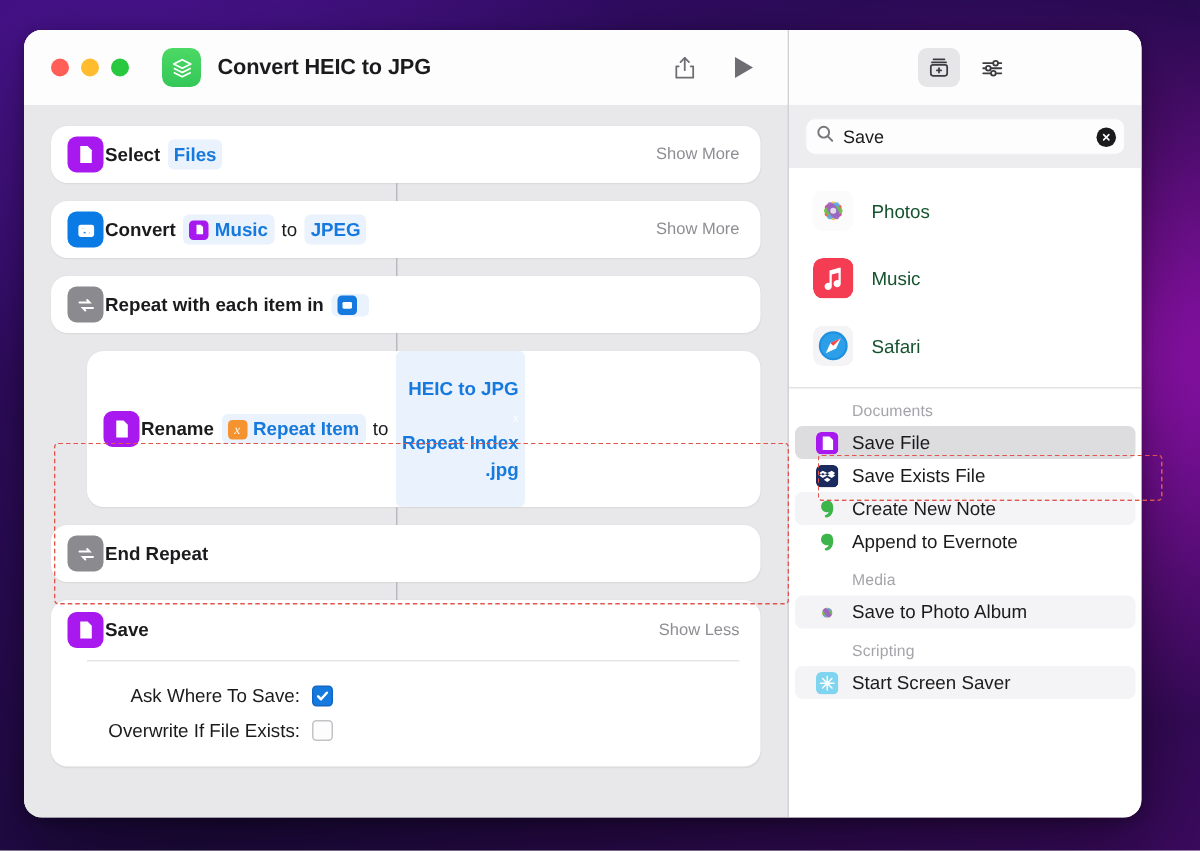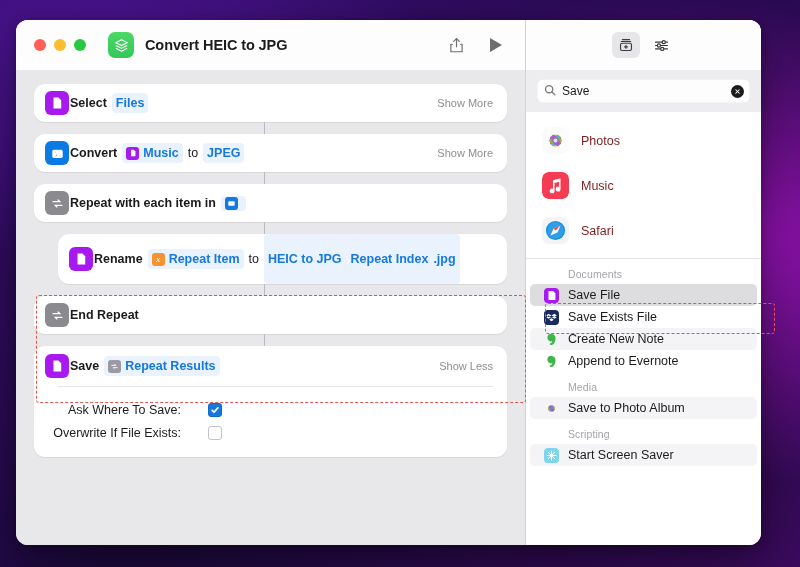--- a/index.html
+++ b/index.html
@@ -142,22 +142,22 @@
   .token .chip.orange { background: #f59331; }
   .token .chip.blue   { background: #1579dd; }
   .token .chip.purple { background: #a819f0; }
   .token .chip.gray   { background: #9a9aa0; }
   .chip-x {
     font-family: "Liberation Serif", serif;
     font-style: italic;
     font-size: 9px; color: #fff; font-weight: normal;
     line-height: 1;
   }
-  .tok-joined { display: inline-flex; align-items: flex-start;
-    background:#e9f2fd; border-radius:4px; padding:16px 4px; gap:0; }
+  .tok-joined { display: inline-flex; align-items: flex-end;
+    background:#e9f2fd; border-radius:4px; padding:16px 4px; gap:0;flex-direction:column; }
   .tok-joined .lbl { color:#1579dd; font-weight:bold; font-size:12.5px; }
 
   .show-toggle {
     margin-left: auto;
     font-size: 11px;
     color: #8d8d93;
     white-space: nowrap;
     padding-left: 10px;
   }
 
@@ -177,21 +177,21 @@
   .params { padding: 11px 14px 13px 14px; }
   .param-row {
     display: flex; align-items: center;
     height: 23px;
   }
   .param-label {
     width: 160px;
     text-align: right;
     font-size: 12.5px;
     color: #1b1b1d;
-    padding-right: 27px;
+    padding-right: 8px;
   }
   .cbox {
     width: 14px; height: 14px;
     border-radius: 3px;
     display: inline-flex; align-items: center; justify-content: center;
     flex-shrink: 0;
   }
   .cbox.on  { background: #1579dd; border: 1px solid #1268c4; }
   .cbox.off { background: #fdfdfd; border: 1px solid #c3c3c8; }
 
@@ -259,21 +259,21 @@
   }
   .app-icon {
     width: 27px; height: 27px; border-radius: 6.5px;
     flex-shrink: 0;
     display: flex; align-items: center; justify-content: center;
     overflow: hidden;
   }
   .app-label {
     margin-left: 12px;
     font-size: 12.5px;
-    color: #7f1d1d;
+    color: #14532d;
   }
   .sb-divider { height: 1px; background: #e3e3e6; margin: 5px 0 0 0; }
 
   .grp-head {
     font-size: 10.5px;
     color: #a4a4aa;
     padding: 9px 0 4px 42px;
     letter-spacing: .1px;
   }
   .act-item {
@@ -466,29 +466,20 @@
         <div class="card expanded">
           <div class="hdr">
             <div class="act-icon purple">
               <svg width="14" height="14" viewBox="0 0 20 20" fill="#ffffff">
                   <path d="M5 2 h7 l4 4 v12 h-11 z"></path>
                 </svg>
             </div>
             <div class="act-text">
               <span class="kw">Save</span>
               <span class="sp"></span>
-              <span class="token">
-                <span class="chip gray">
-                  <svg width="9" height="9" viewBox="0 0 20 20" fill="none" stroke="#ffffff" stroke-width="2" stroke-linecap="round">
-                    <path d="M4 7.5 h9 l-2.5-2.5"></path>
-                      <path d="M16 12.5 h-9 l2.5 2.5"></path>
-                  </svg>
-                </span>
-                <span>Repeat Results</span>
-              </span>
             </div>
             <div class="show-toggle">Show Less</div>
           </div>
           <div class="sep"></div>
           <div class="params">
             <div class="param-row">
               <div class="param-label">Ask Where To Save:</div>
               <div class="cbox on">
                 <svg width="10" height="10" viewBox="0 0 12 12" fill="none" stroke="#ffffff" stroke-width="2" stroke-linecap="round" stroke-linejoin="round">
                   <path d="M2.5 6.3 L4.8 8.6 L9.5 3.4"></path>

